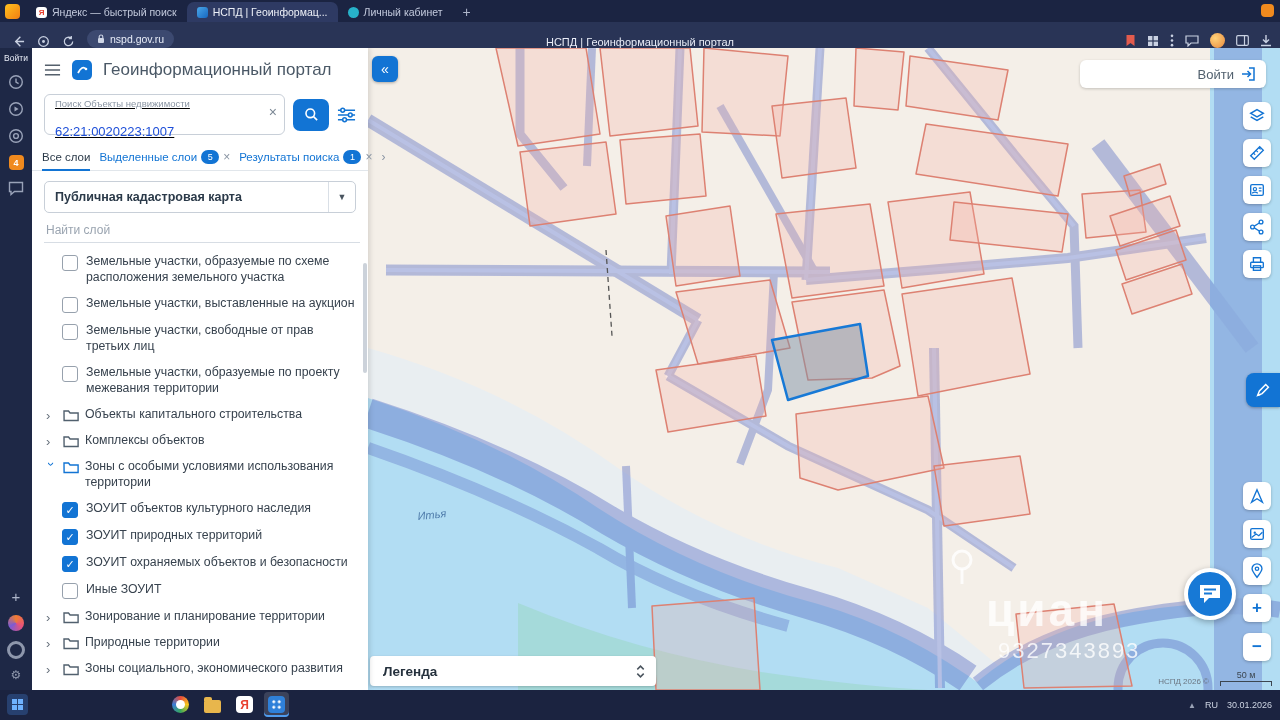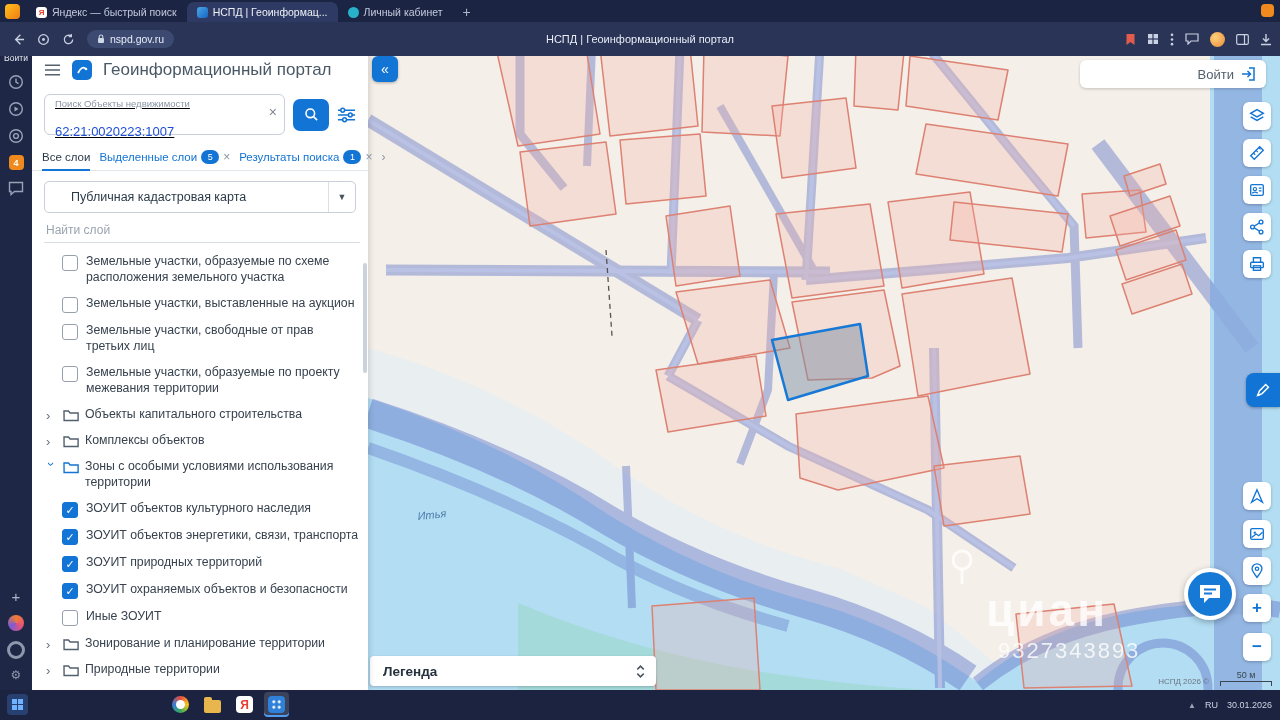--- a/index.html
+++ b/index.html
@@ -13,21 +13,21 @@
   .btab.active{background:#2e3a63;color:#eef1f8;}
   .fav{width:11px;height:11px;border-radius:3px;flex:0 0 auto;display:flex;align-items:center;justify-content:center;font-size:8px;font-weight:bold;}
   .fav.y{background:#fff;color:#e8402f;}
   .fav.n{background:linear-gradient(135deg,#4aa6e8,#1667c0);}
   .fav.l{background:#27b2c9;border-radius:50%;}
   .newtab{color:#aeb6ca;font-size:14px;margin:0 0 2px 10px;}
   .tab-right{position:absolute;right:6px;top:4px;display:flex;gap:8px;align-items:center;}
   .promo-dot{width:13px;height:13px;border-radius:4px;background:#f08a1e;}
 
   
-  .toolbar{position:absolute;top:22px;left:0;right:0;height:34px;background:#293456;display:flex;align-items:center;z-index:60;color:#c9d1e2;}
+  .toolbar{position:absolute;top:22px;left:0;right:0;height:26px;background:#293456;display:flex;align-items:flex-end;z-index:60;color:#c9d1e2;}
   .tbico{margin-left:12px;flex:0 0 auto;display:flex;align-items:center;}
   .urlbox{background:#3c4970;border-radius:10px;height:18px;display:flex;align-items:center;gap:5px;padding:0 10px;margin-left:12px;font-size:10.5px;color:#e8edf8;}
   .pagetitle{position:absolute;left:300px;right:300px;text-align:center;font-size:11px;color:#e9edf7;pointer-events:none;white-space:nowrap;overflow:hidden;}
   .tb-right{position:absolute;right:8px;display:flex;gap:11px;align-items:center;}
   .avatar{width:15px;height:15px;border-radius:50%;background:radial-gradient(circle at 35% 35%,#ffd27a,#e8883c);}
 
   
   .sidestrip{position:absolute;top:48px;left:0;width:32px;bottom:30px;background:#1e2846;z-index:40;display:flex;flex-direction:column;align-items:center;}
   .ss-login{color:#e8ecf6;font-size:8.5px;margin-top:5px;}
   .ssic{margin-top:11px;color:#99a2b8;display:flex;}
@@ -50,21 +50,21 @@
   .sclear{position:absolute;right:7px;top:9px;color:#7b8794;font-size:14px;}
   .sbtn{width:36px;height:32px;background:#1274d4;border:none;border-radius:7px;display:flex;align-items:center;justify-content:center;flex:0 0 auto;}
   .sliders{color:#1274d4;display:flex;flex:0 0 auto;}
   .ptabs{display:flex;align-items:center;gap:9px;padding:0 10px;border-bottom:1px solid #e1e6eb;height:27px;flex:0 0 auto;}
   .ptab{position:relative;display:flex;align-items:center;gap:4px;font-size:11.5px;color:#1274d4;height:100%;white-space:nowrap;}
   .ptab.active{color:#2b3a49;}
   .ptab.active::after{content:"";position:absolute;left:0;right:0;bottom:-1px;height:2px;background:#1274d4;}
   .badge{min-width:14px;height:14px;border-radius:7px;background:#1274d4;color:#fff;font-size:9px;display:flex;align-items:center;justify-content:center;padding:0 2px;}
   .ptx{color:#8a95a3;font-size:12px;}
   .pmore{margin-left:auto;color:#8a95a3;font-size:12px;}
-  .selectbox{margin:10px 12px 0;height:30px;border:1px solid #c8cfd8;border-radius:5px;display:flex;align-items:center;font-size:12.5px;color:#2b3a49;padding-left:26px;position:relative;flex:0 0 auto;}
+  .selectbox{margin:10px 12px 0;height:30px;border:1px solid #c8cfd8;border-radius:5px;display:flex;align-items:center;font-size:12.5px;color:#2b3a49;padding-left:10px;position:relative;flex:0 0 auto;font-weight:bold;}
   .caret{position:absolute;right:0;top:0;bottom:0;width:26px;border-left:1px solid #d9dfe6;display:flex;align-items:center;justify-content:center;color:#49545f;font-size:9px;}
   .findlayer{margin:8px 12px 0;border:none;border-bottom:1px solid #d7dde4;font-size:12px;color:#9aa4b0;padding:2px 2px 5px;flex:0 0 auto;font-family:"Liberation Sans",sans-serif;outline:none;width:calc(100% - 24px);background:#fff;}
   .findlayer::placeholder{color:#9aa4b0;}
   .llist{flex:1;overflow:hidden;padding-top:6px;position:relative;}
   .lrow{display:flex;align-items:flex-start;gap:8px;padding:5px 8px 5px 30px;font-size:12.3px;color:#37424e;line-height:1.3;}
   .lrow.frow{padding-left:14px;gap:6px;}
   .cb{width:14px;height:14px;border:1.5px solid #97a1ad;border-radius:3px;background:#fff;flex:0 0 auto;margin-top:1px;position:relative;}
   .cb.on{background:#1274d4;border-color:#1274d4;}
   .cb.on::after{content:"✓";position:absolute;inset:0;color:#fff;font-size:11px;line-height:14px;text-align:center;}
   .chev{width:11px;color:#66707c;font-size:13px;line-height:1;margin-top:2px;display:inline-block;transform-origin:center;flex:0 0 auto;}
@@ -332,24 +332,20 @@
         <div class="lrow frow">
           <span class="chev open">›</span>
           <svg class="fold openf" width="16" height="14" viewBox="0 0 16 14">
             <path d="M1,3 h4.5 l1.6,2 h8 v7.5 h-14 z" fill="none" stroke="currentColor" stroke-width="1.4"></path>
           </svg>
           <span class="lbl">Зоны с особыми условиями использования территории</span>
         </div>
         <div class="lrow">
           <span class="cb on"></span>
           <span class="lbl">ЗОУИТ объектов культурного наследия</span>
-        </div>
-        <div class="lrow">
-          <span class="cb on"></span>
-          <span class="lbl">ЗОУИТ объектов энергетики, связи, транспорта</span>
         </div>
         <div class="lrow">
           <span class="cb on"></span>
           <span class="lbl">ЗОУИТ природных территорий</span>
         </div>
         <div class="lrow">
           <span class="cb on"></span>
           <span class="lbl">ЗОУИТ охраняемых объектов и безопасности</span>
         </div>
         <div class="lrow">

